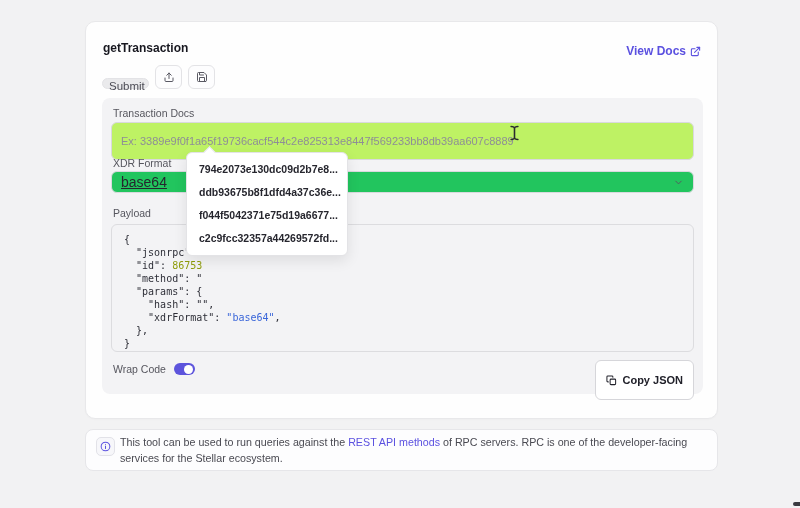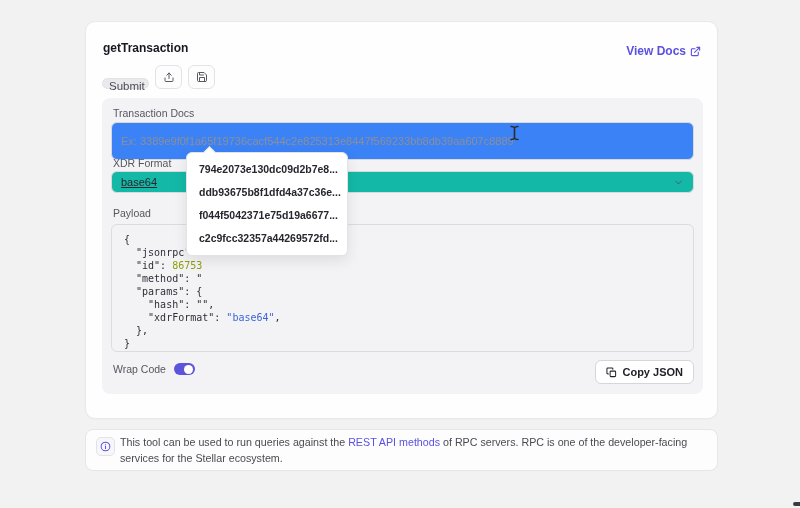--- a/index.html
+++ b/index.html
@@ -20,40 +20,40 @@
   .url-cell{display:flex;align-items:center;padding:0 10px;color:#6e6e78;font-size:11.5px;white-space:nowrap;overflow:hidden;}
   .submit-btn{width:47px;border:1px solid #e3e3e6;border-radius:6px;background:#eaeaec;color:#4c4c55;
               font-size:11.5px;font-weight:500;font-family:inherit;cursor:pointer;margin-top:13px;}
   .icon-btn{width:25px;border:1px solid #e3e3e6;border-radius:6px;background:#fdfdfe;display:flex;
             align-items:center;justify-content:center;color:#595963;cursor:pointer;}
 
   
   .section{position:absolute;left:16px;top:76px;width:601px;height:296px;background:#f3f3f5;
            border-radius:8px;box-sizing:border-box;}
   .field-label{position:absolute;left:11px;font-size:10.5px;color:#56565e;}
-  .text-input{position:absolute;left:9px;right:9px;height:38px;background:#3b82f6;border:1px solid #d9d9de;
+  .text-input{position:absolute;left:9px;right:9px;height:38px;background:#bef264;border:1px solid #d9d9de;
               border-radius:6px;box-sizing:border-box;font-family:inherit;font-size:11px;color:#26262e;padding:12px 9px;outline:none;}
   .text-input::placeholder{color:#8e8e96;}
-  .select{position:absolute;left:9px;right:9px;height:22px;background:#14b8a6;border:1px solid #d9d9de;border-radius:6px;
+  .select{position:absolute;left:9px;right:9px;height:22px;background:#22c55e;border:1px solid #d9d9de;border-radius:6px;
           box-sizing:border-box;display:flex;align-items:center;justify-content:space-between;
-          padding:0 9px;font-size:11px;color:#26262e;cursor:pointer;text-decoration:underline;}
+          padding:0 9px;font-size:14px;color:#26262e;cursor:pointer;text-decoration:underline;}
 
   .code-block{position:absolute;left:9px;right:9px;top:126px;height:128px;border:1px solid #dcdcdf;border-radius:6px;
               box-sizing:border-box;padding:8px 12px;font-family:"DejaVu Sans Mono",monospace;
               font-size:10px;line-height:13px;color:#2e2f38;overflow:hidden;}
   .code-line{white-space:pre;}
   .tok-plain{color:#2e2f38;}
   .tok-number{color:#8f9d0a;}
   .tok-string{color:#3a66d9;}
 
   .wrap-row{position:absolute;left:11px;top:265px;display:flex;align-items:center;gap:8px;}
   .wrap-label{font-size:10.5px;color:#56565e;}
   .toggle{width:21px;height:12px;border-radius:7px;background:#5d54dc;position:relative;cursor:pointer;}
   .toggle .knob{position:absolute;right:1.5px;top:1.5px;width:9px;height:9px;border-radius:50%;background:#fff;}
-  .copy-btn{position:absolute;right:9px;top:262px;height:24px;display:flex;align-items:center;gap:5px;
+  .copy-btn{position:absolute;right:9px;top:262px;height:40px;display:flex;align-items:center;gap:5px;
             background:#fff;border:1px solid #d6d6da;border-radius:6px;padding:0 10px;
             font-family:inherit;font-size:11px;font-weight:700;color:#21212a;cursor:pointer;}
 
   
   .popover{position:absolute;left:186px;top:152px;width:160px;background:#fff;border:1px solid #e3e3e6;
            border-radius:6px;box-shadow:0 5px 14px rgba(0,0,0,.09);padding:5px 0;z-index:20;}
   .popover .caret{position:absolute;left:18px;top:-5px;width:8px;height:8px;background:#fff;
                   border-left:1px solid #e3e3e6;border-top:1px solid #e3e3e6;transform:rotate(45deg);}
   .sg-item{height:23px;line-height:23px;padding:0 12px;font-size:10.5px;font-weight:600;color:#26262e;
            white-space:nowrap;overflow:hidden;cursor:pointer;}

